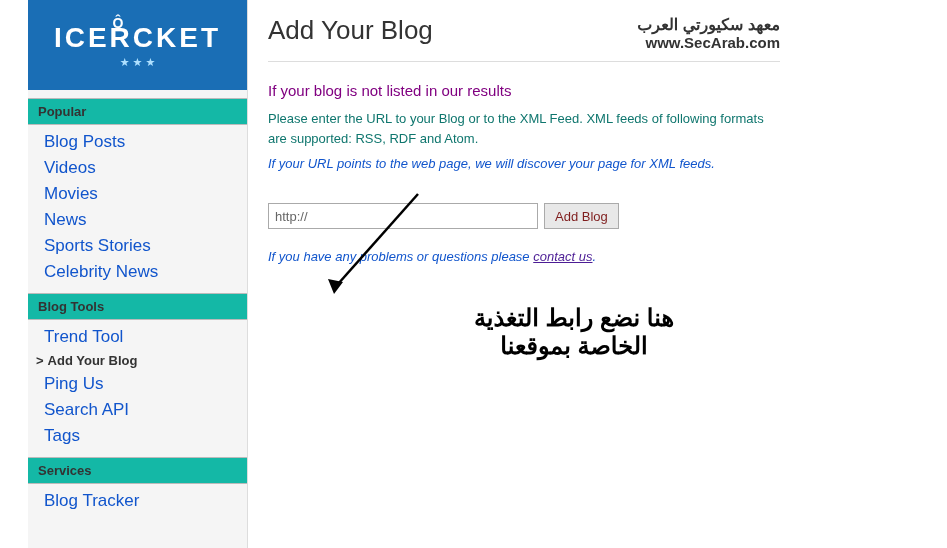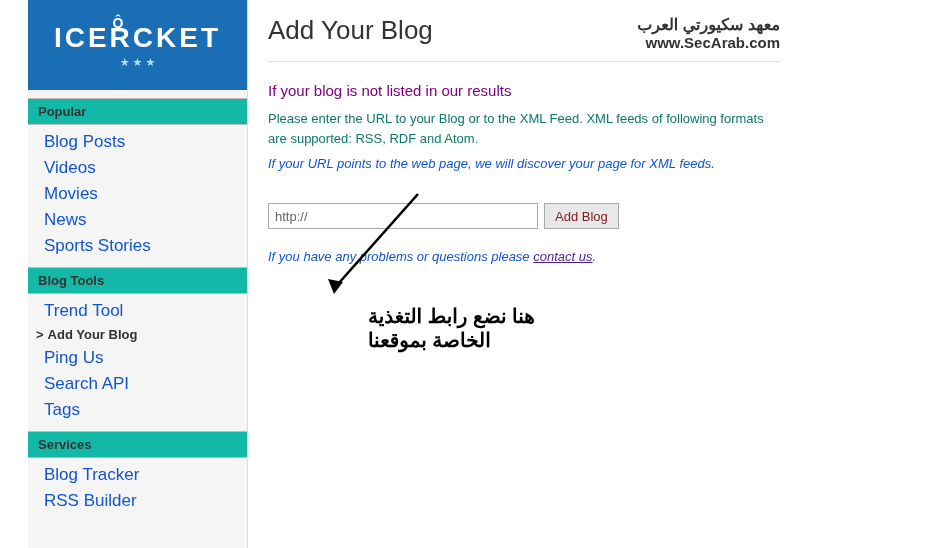--- a/index.html
+++ b/index.html
@@ -165,24 +165,24 @@
     }
 
     .arrow-svg {
       position: absolute;
       top: -120px;
       left: 50px;
       pointer-events: none;
     }
 
     .annotation-text {
-      font-size: 20px;
+      font-size: 24px;
       color: #000;
       direction: rtl;
-      text-align: left;
+      text-align: center;
       font-weight: bold;
       margin-top: 40px;
       margin-left: 100px;
     }
   </style>
 </head>
 <body>
 
 <div class="layout">
 
@@ -199,40 +199,40 @@
 
     <div class="section-gap"></div>
     <div class="section-header">
       <span>Popular</span>
     </div>
     <a href="#" class="sidebar-link">Blog Posts</a>
     <a href="#" class="sidebar-link">Videos</a>
     <a href="#" class="sidebar-link">Movies</a>
     <a href="#" class="sidebar-link">News</a>
     <a href="#" class="sidebar-link">Sports Stories</a>
+    <a href="#" class="sidebar-link">Celebrity News</a>
 
     <div class="section-gap"></div>
     <div class="section-header">
       <span>Blog Tools</span>
     </div>
     <a href="#" class="sidebar-link">Trend Tool</a>
     <a href="#" class="sidebar-arrow-link">
       <span class="arrow-indicator">&gt;</span>
       <strong>Add Your Blog</strong>
     </a>
     <a href="#" class="sidebar-link">Ping Us</a>
     <a href="#" class="sidebar-link">Search API</a>
     <a href="#" class="sidebar-link">Tags</a>
 
     <div class="section-gap"></div>
     <div class="section-header">
       <span>Services</span>
     </div>
     <a href="#" class="sidebar-link">Blog Tracker</a>
-    <a href="#" class="sidebar-link">RSS Builder</a>
   </div>
 
   <div class="main-content">
 
     <div class="main-header">
       <h1 class="page-title">Add Your Blog</h1>
       <div class="site-info">
         <div class="site-arabic">معهد سكيورتي العرب</div>
         <div class="site-url">www.SecArab.com</div>
       </div>

